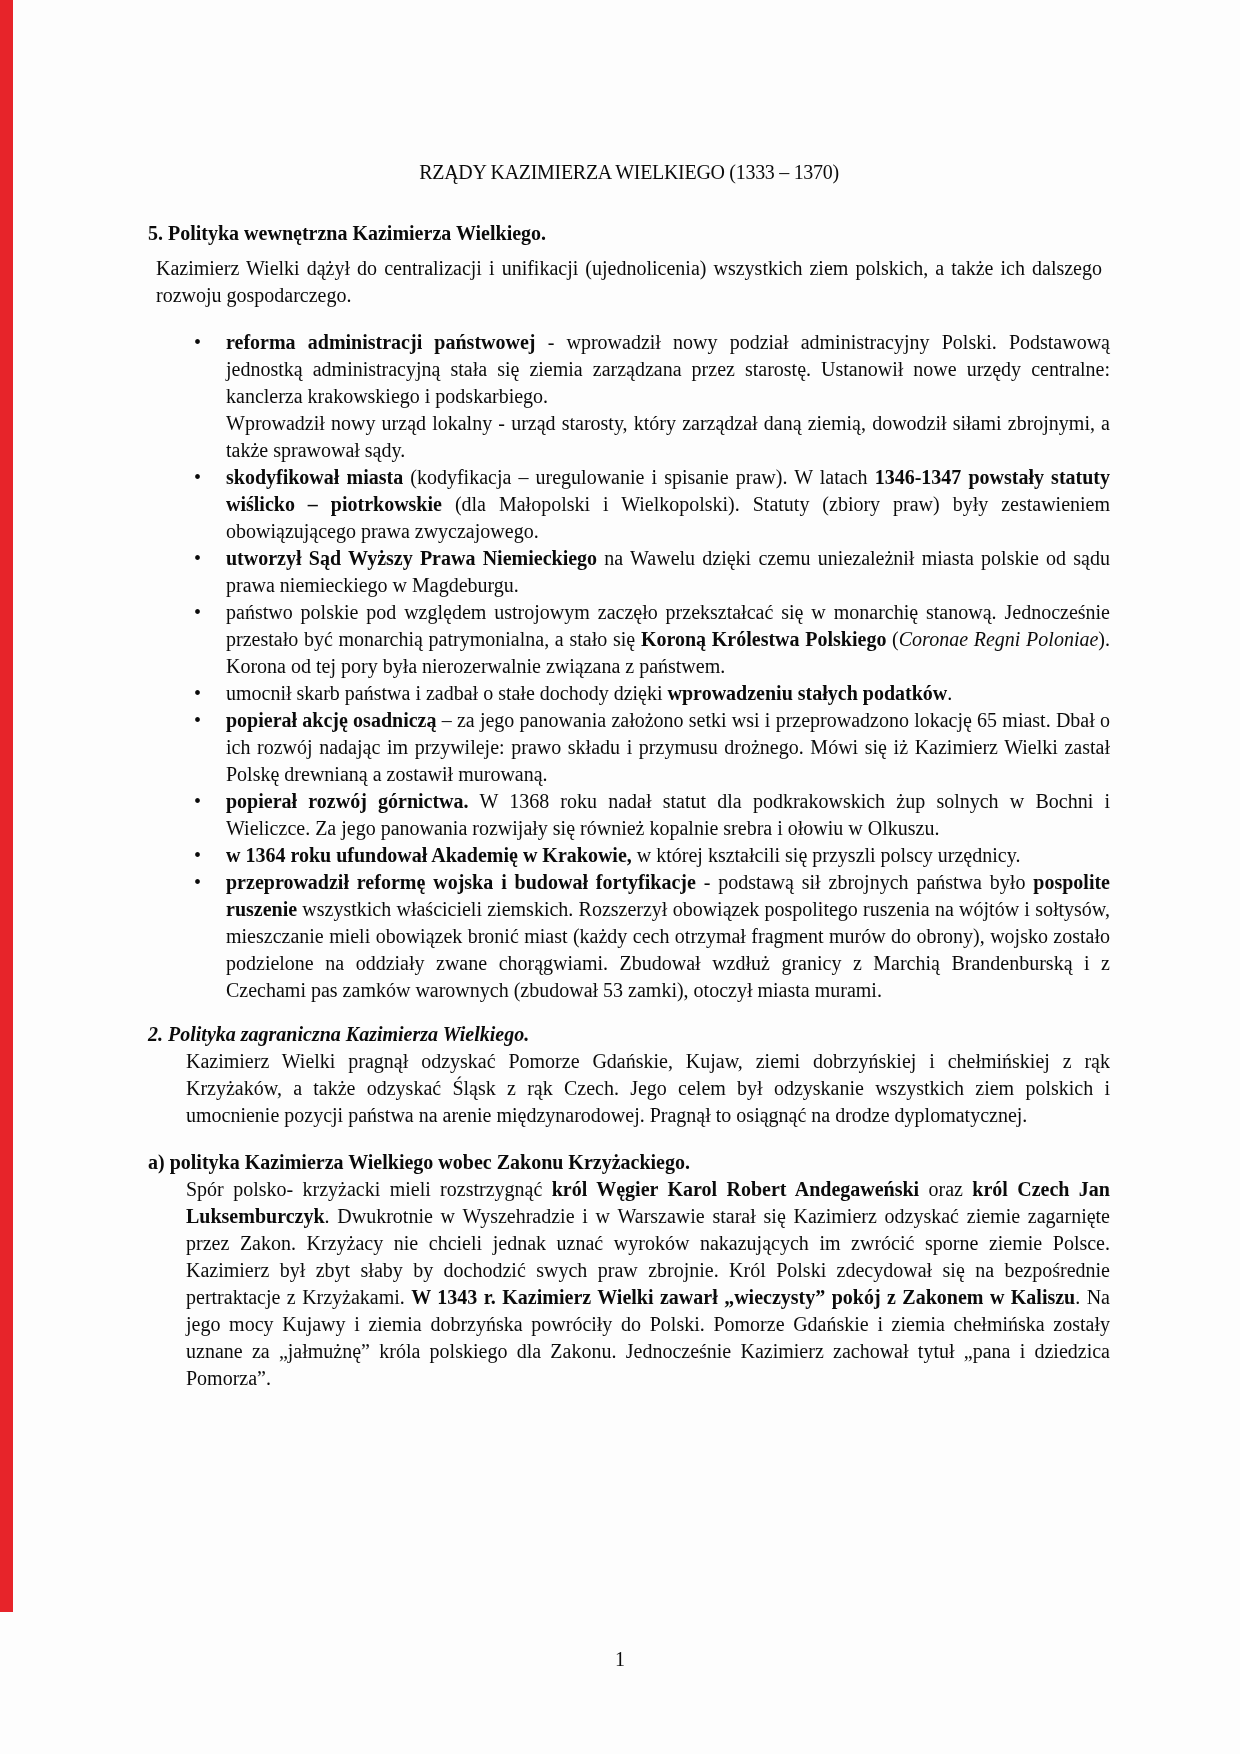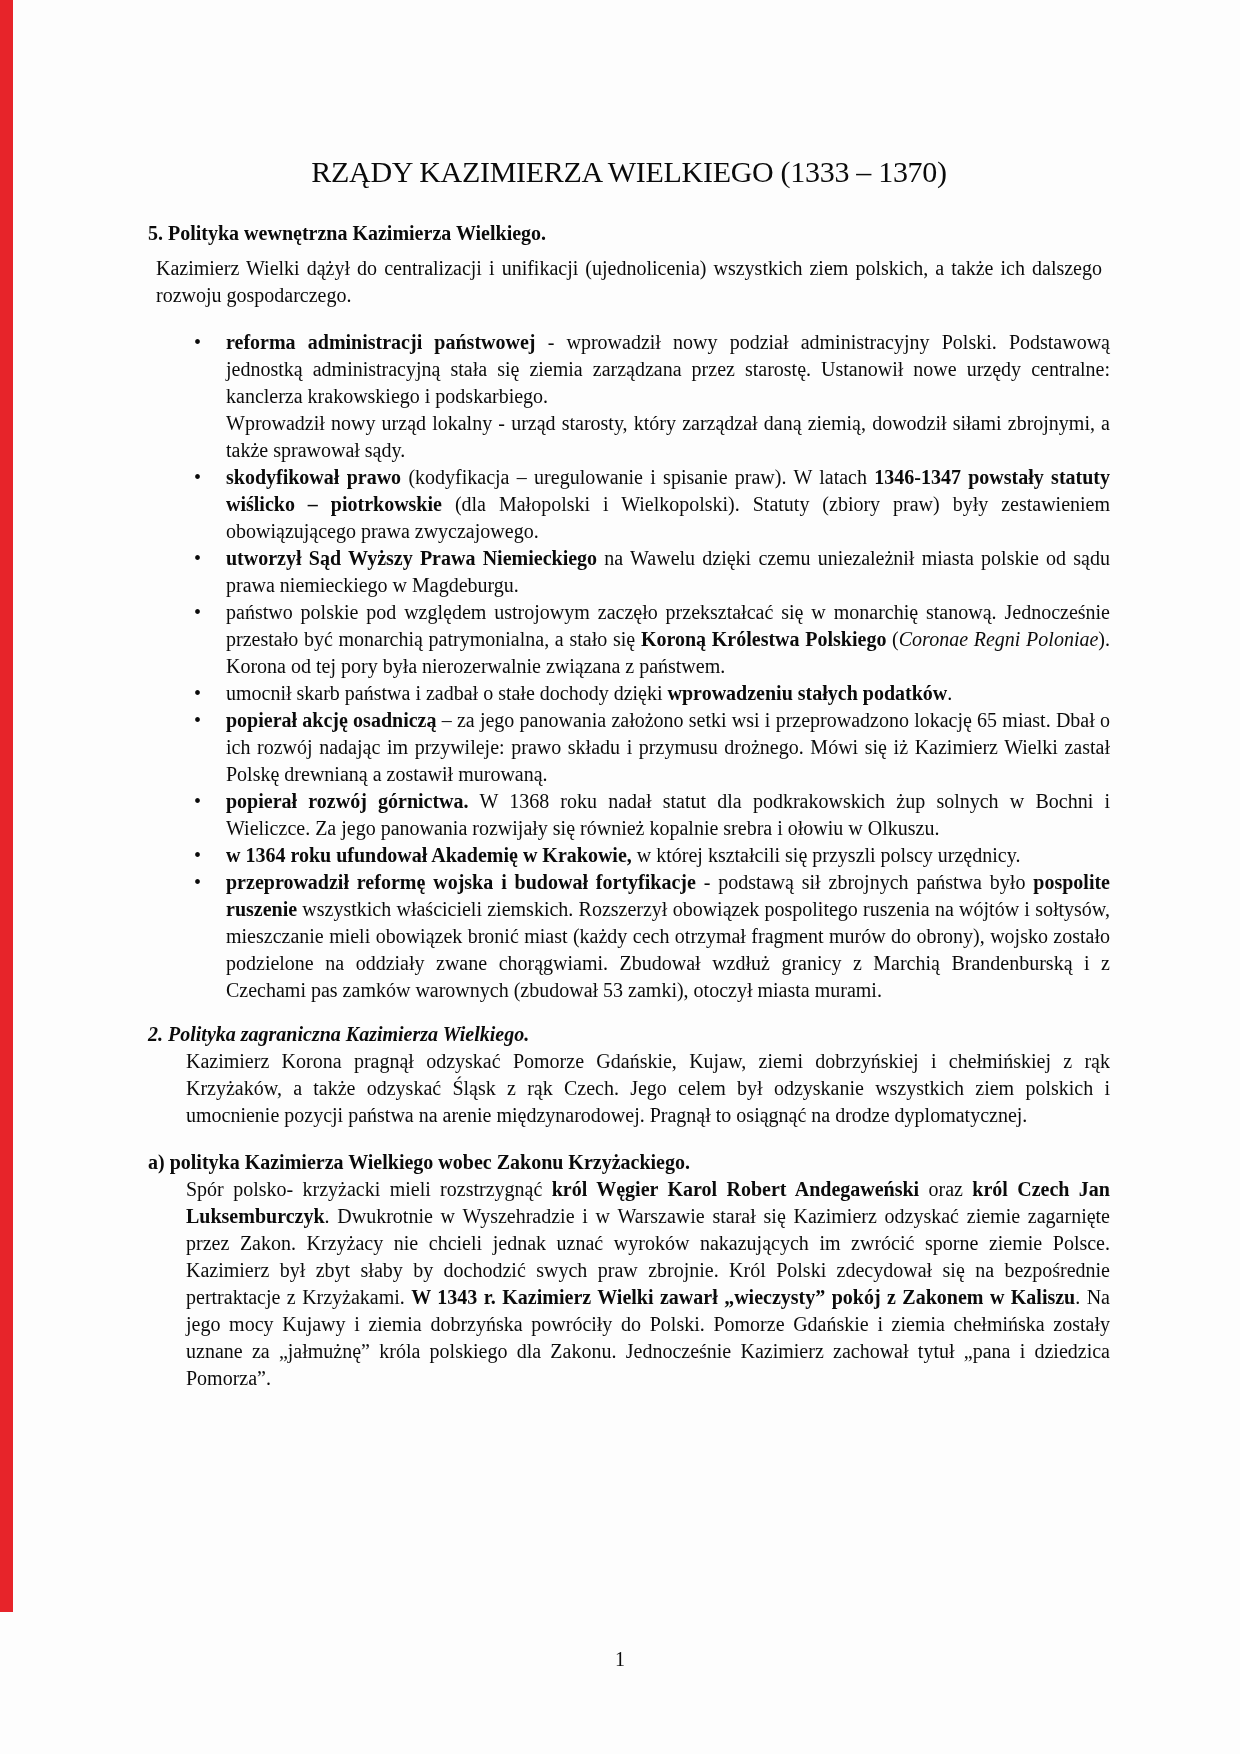--- a/index.html
+++ b/index.html
@@ -15,21 +15,21 @@
     position:absolute;left:0;top:0;
     width:13px;height:1612px;
   }
   .page{
     position:absolute;left:148px;top:0;
     width:962px;
     font-size:20px;line-height:27px;
   }
   .doc-title{
     margin:152px 0 0 0;
-    font-size:30px;line-height:40px;
+    font-size:20px;line-height:40px;
     font-weight:400;
     letter-spacing:-0.3px;
     text-align:center;
     white-space:nowrap;
   }
   h2{
     font-size:20px;line-height:27px;
     font-weight:700;
     margin:0;
   }
@@ -75,21 +75,21 @@
 
   <section>
     <h2 class="h-first">5. Polityka wewnętrzna Kazimierza Wielkiego.</h2>
     <p class="intro">Kazimierz Wielki dążył do centralizacji i unifikacji (ujednolicenia) wszystkich ziem polskich, a także ich dalszego rozwoju gospodarczego.</p>
     <ul class="bullets" id="bullet-list">
         <li>
           <div><b>reforma administracji państwowej</b> - wprowadził nowy podział administracyjny Polski. Podstawową jednostką administracyjną stała się ziemia zarządzana przez starostę. Ustanowił nowe urzędy centralne: kanclerza krakowskiego i podskarbiego.</div>
           <div>Wprowadził nowy urząd lokalny -  urząd starosty, który zarządzał daną ziemią, dowodził siłami zbrojnymi, a także sprawował sądy.</div>
         </li>
         <li>
-          <div><b>skodyfikował  prawo</b> (kodyfikacja – uregulowanie i spisanie praw). W latach <b>1346-1347 powstały statuty wiślicko – piotrkowskie</b> (dla Małopolski i Wielkopolski). Statuty (zbiory praw)  były zestawieniem obowiązującego prawa zwyczajowego.</div>
+          <div><b>skodyfikował  miasta</b> (kodyfikacja – uregulowanie i spisanie praw). W latach <b>1346-1347 powstały statuty wiślicko – piotrkowskie</b> (dla Małopolski i Wielkopolski). Statuty (zbiory praw)  były zestawieniem obowiązującego prawa zwyczajowego.</div>
         </li>
         <li>
           <div><b>utworzył Sąd Wyższy Prawa Niemieckiego</b> na Wawelu dzięki czemu uniezależnił miasta polskie od sądu prawa niemieckiego w Magdeburgu.</div>
         </li>
         <li>
           <div>państwo polskie pod względem ustrojowym zaczęło przekształcać się w monarchię stanową. Jednocześnie przestało  być monarchią patrymonialna, a stało się <b>Koroną Królestwa Polskiego</b> (<i>Coronae Regni Poloniae</i>). Korona od tej pory była nierozerwalnie związana z państwem.</div>
         </li>
         <li>
           <div>umocnił  skarb państwa i zadbał o stałe dochody dzięki <b>wprowadzeniu stałych podatków</b>.</div>
         </li>
@@ -103,21 +103,21 @@
           <div><b>w 1364 roku ufundował Akademię w Krakowie,</b> w której kształcili się przyszli polscy urzędnicy.</div>
         </li>
         <li>
           <div><b>przeprowadził reformę wojska i budował fortyfikacje</b> - podstawą sił zbrojnych państwa było <b>pospolite ruszenie</b> wszystkich właścicieli ziemskich. Rozszerzył obowiązek pospolitego ruszenia na wójtów i sołtysów, mieszczanie mieli obowiązek bronić miast (każdy cech otrzymał fragment murów do obrony), wojsko zostało podzielone na oddziały zwane chorągwiami. Zbudował wzdłuż granicy z Marchią Brandenburską i z Czechami pas zamków warownych (zbudował 53 zamki), otoczył miasta murami.</div>
         </li>
       </ul>
   </section>
 
   <section>
     <h2 class="h-sec2">2. Polityka zagraniczna Kazimierza Wielkiego.</h2>
-    <p class="indent" id="sec2-para">Kazimierz Korona pragnął odzyskać Pomorze Gdańskie, Kujaw, ziemi dobrzyńskiej i chełmińskiej z rąk Krzyżaków, a także odzyskać Śląsk z rąk Czech. Jego celem był odzyskanie wszystkich ziem polskich i umocnienie pozycji państwa na arenie międzynarodowej. Pragnął to osiągnąć na drodze dyplomatycznej.</p>
+    <p class="indent" id="sec2-para">Kazimierz Wielki pragnął odzyskać Pomorze Gdańskie, Kujaw, ziemi dobrzyńskiej i chełmińskiej z rąk Krzyżaków, a także odzyskać Śląsk z rąk Czech. Jego celem był odzyskanie wszystkich ziem polskich i umocnienie pozycji państwa na arenie międzynarodowej. Pragnął to osiągnąć na drodze dyplomatycznej.</p>
   </section>
 
   <section>
     <h2 class="h-seca">a) polityka Kazimierza Wielkiego wobec Zakonu Krzyżackiego.</h2>
     <p class="indent" id="secA-para">Spór polsko- krzyżacki mieli  rozstrzygnąć <b>król Węgier Karol Robert Andegaweński</b>  oraz <b>król Czech Jan Luksemburczyk</b>. Dwukrotnie w Wyszehradzie i w Warszawie starał się  Kazimierz odzyskać ziemie zagarnięte przez Zakon. Krzyżacy nie chcieli jednak uznać wyroków nakazujących im zwrócić sporne ziemie Polsce. Kazimierz był zbyt słaby by dochodzić swych praw zbrojnie. Król Polski zdecydował się na bezpośrednie pertraktacje z Krzyżakami. <b>W 1343 r. Kazimierz Wielki zawarł „wieczysty” pokój z Zakonem w Kaliszu</b>. Na jego  mocy Kujawy i ziemia dobrzyńska powróciły do Polski. Pomorze Gdańskie i ziemia chełmińska zostały uznane za „jałmużnę” króla polskiego dla Zakonu. Jednocześnie Kazimierz zachował tytuł „pana i  dziedzica Pomorza”.</p>
   </section>
 
 </div>
 
 <div class="page-number">1</div>

